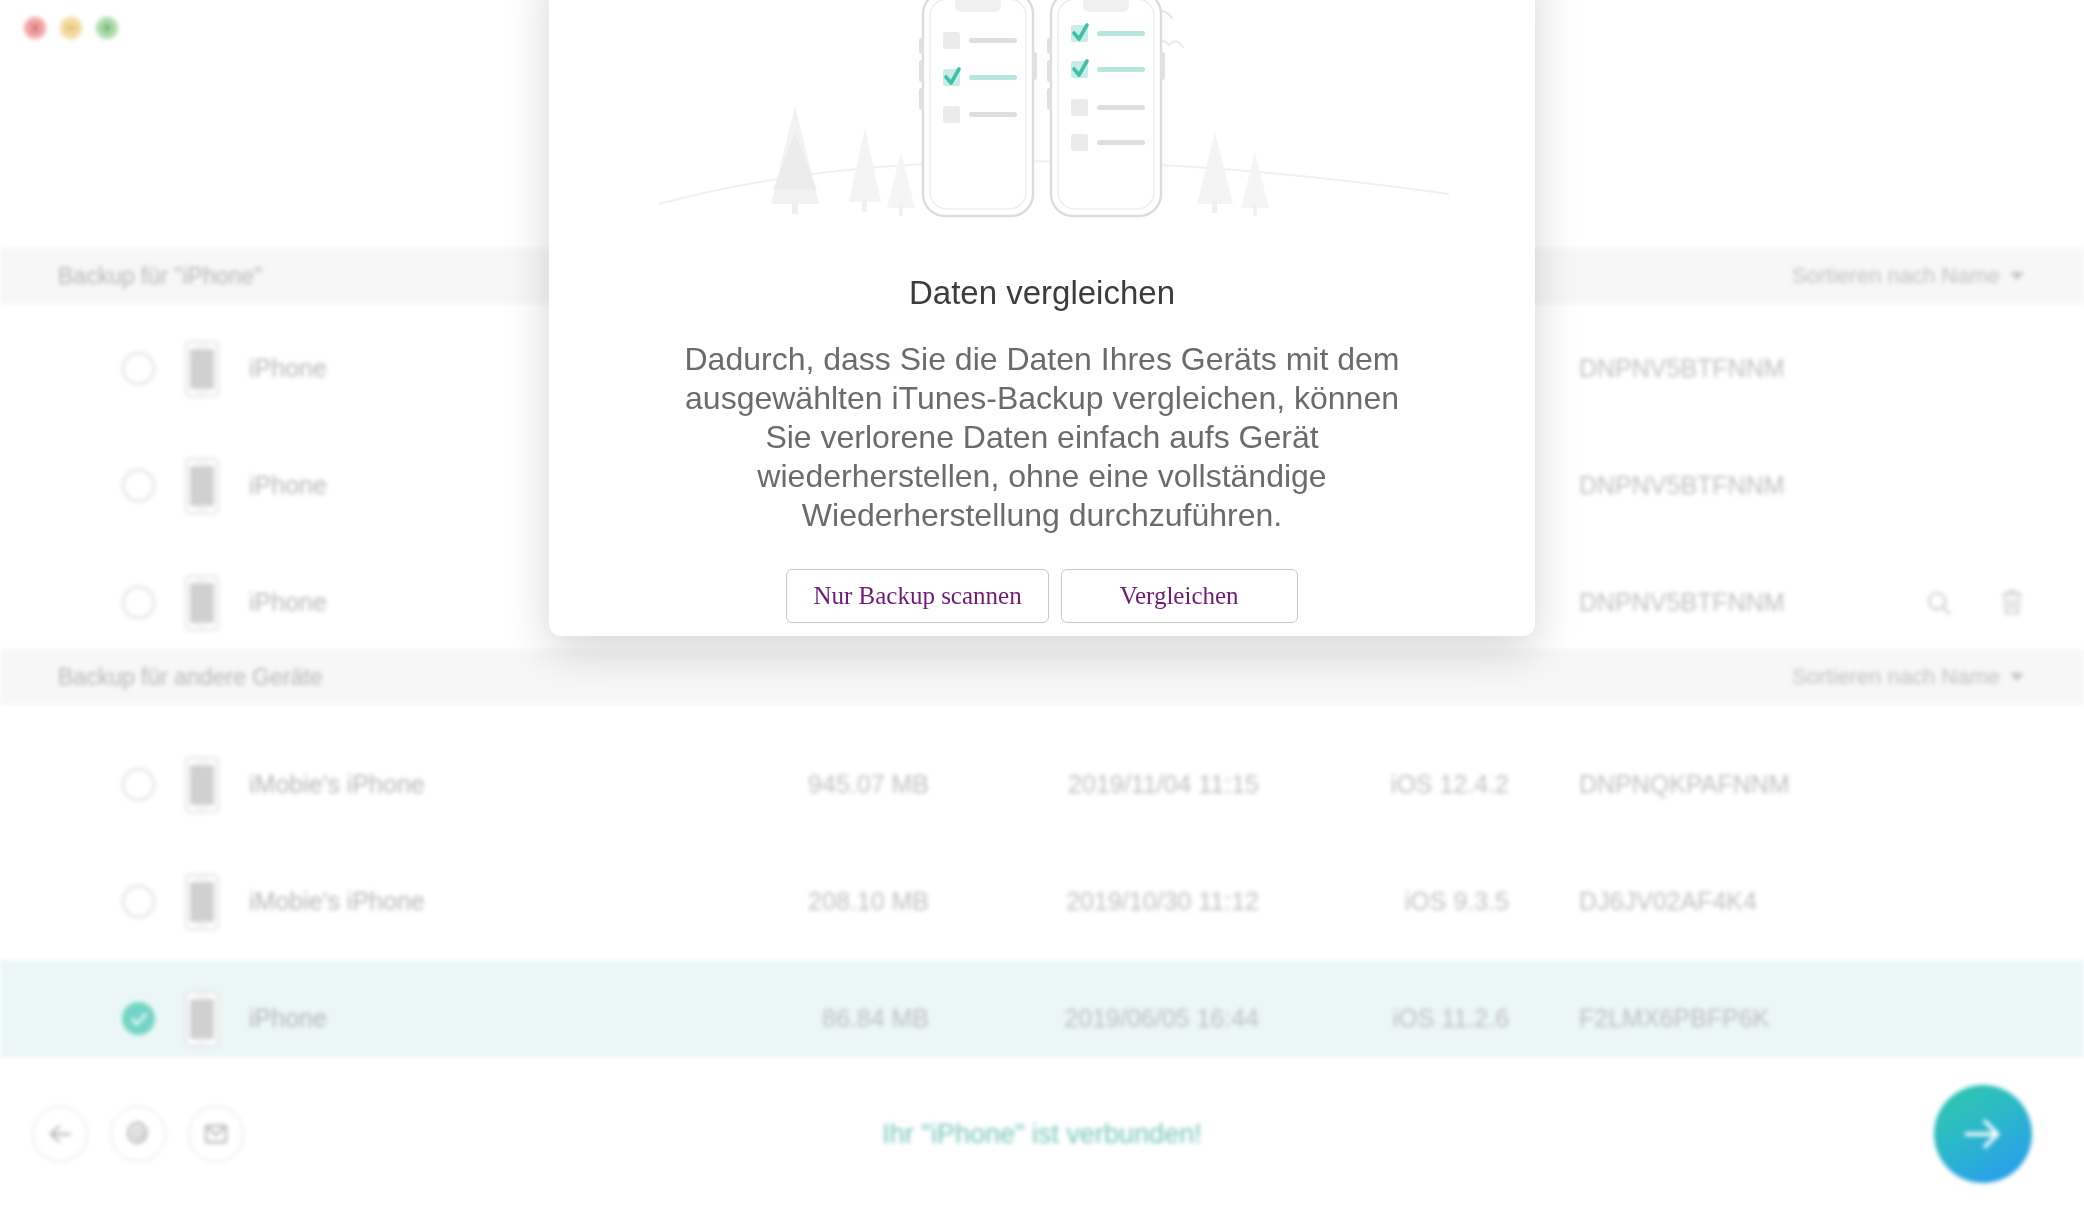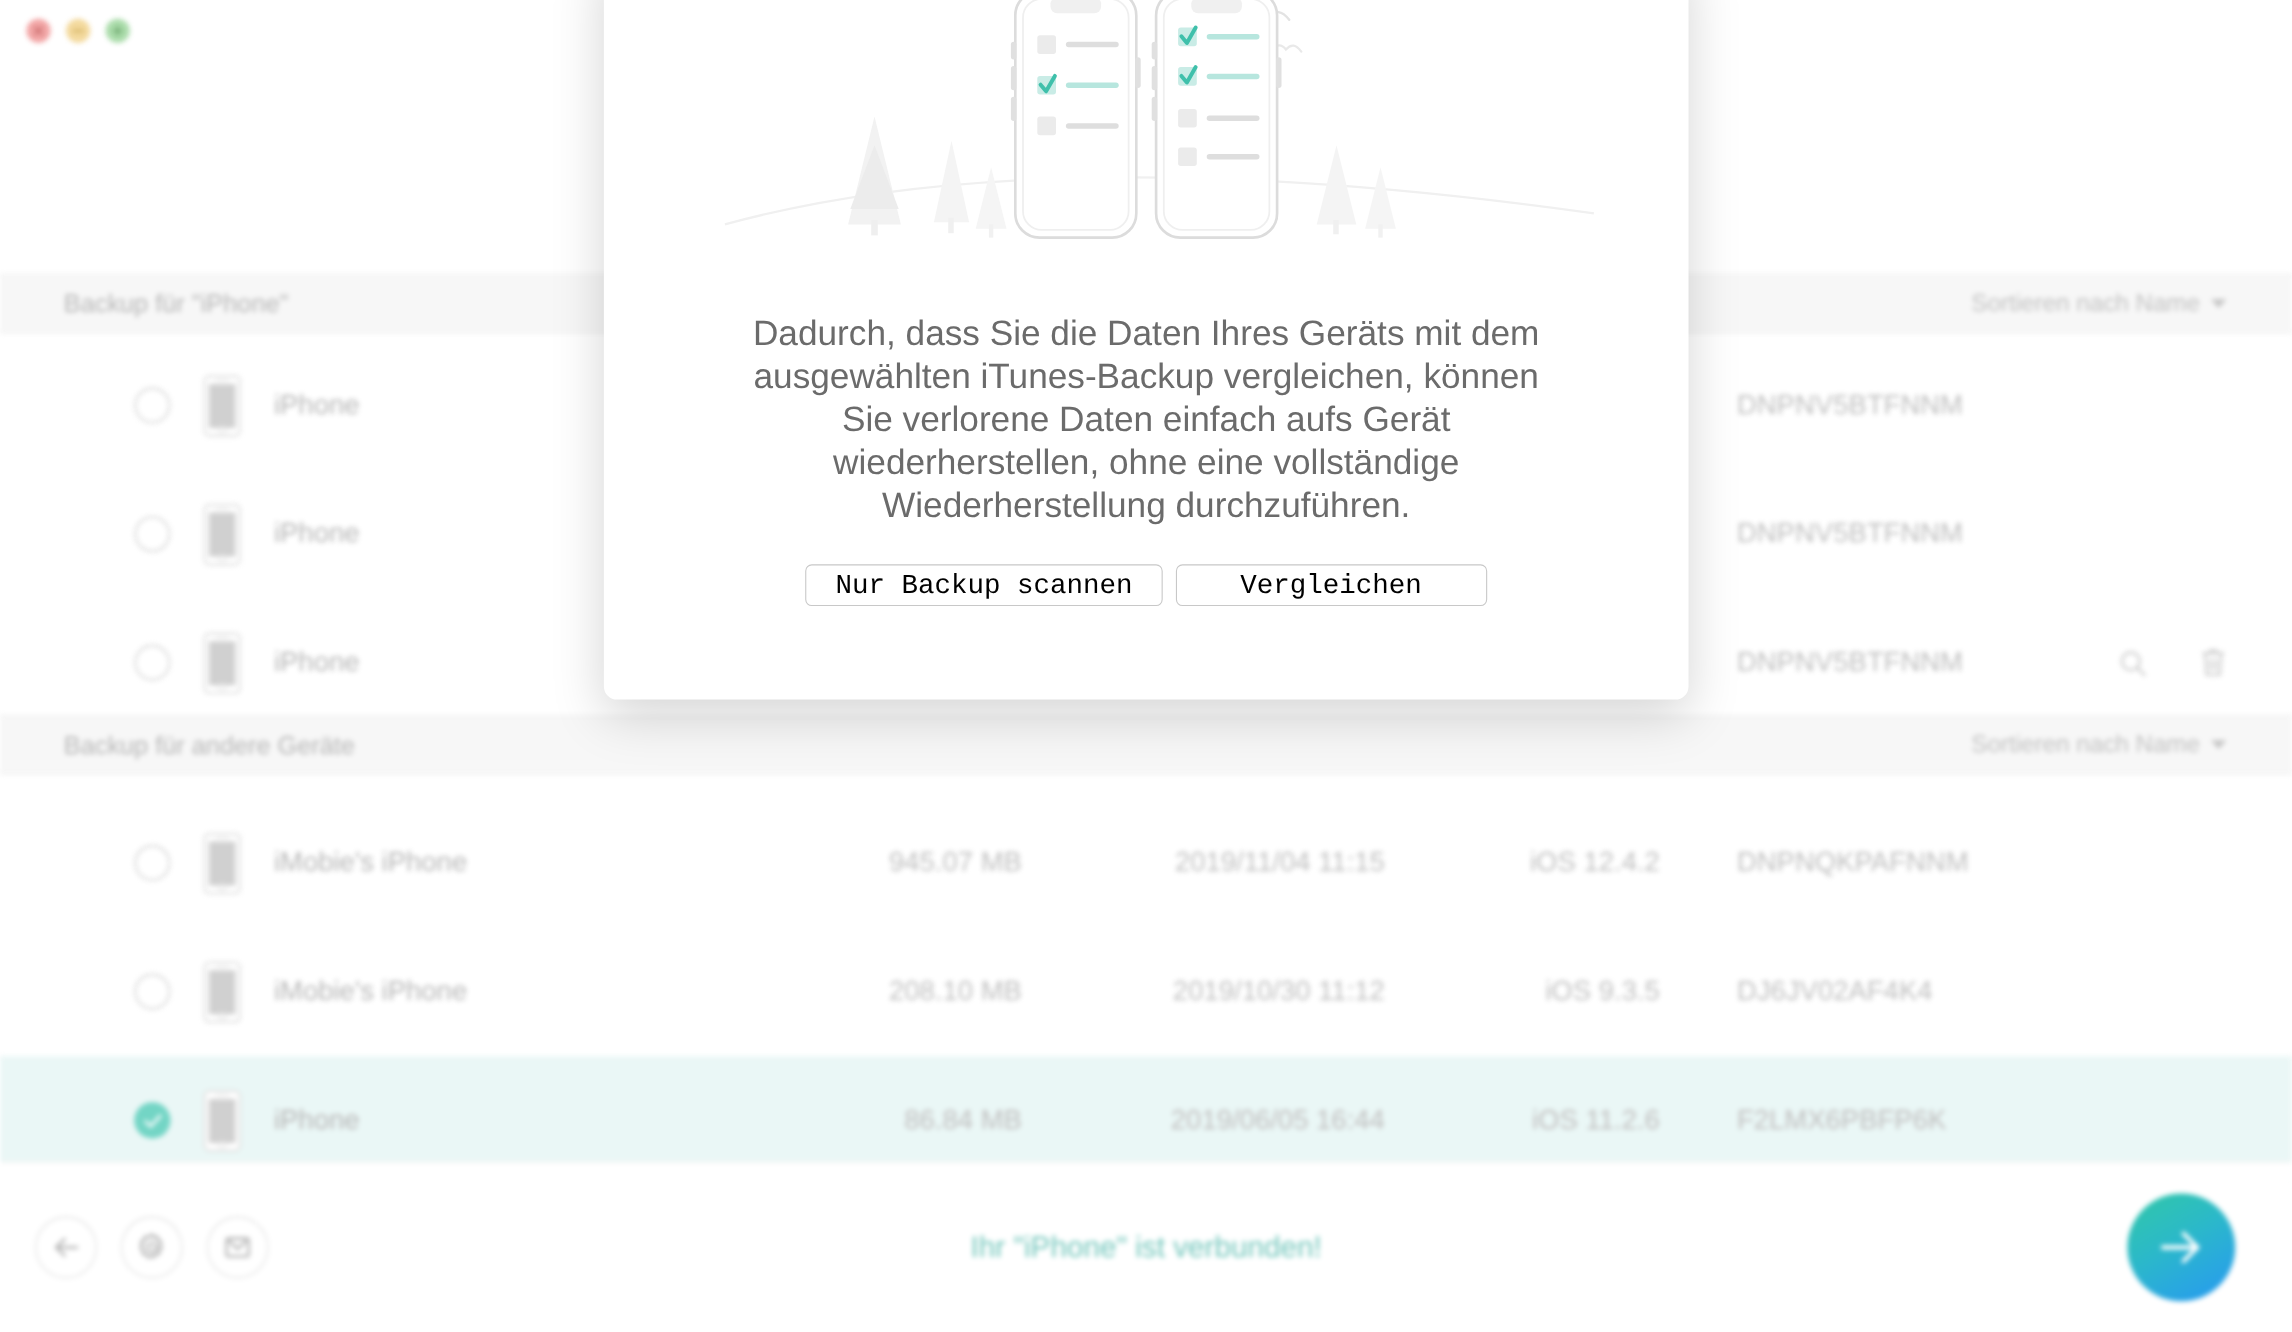--- a/index.html
+++ b/index.html
@@ -262,28 +262,28 @@
     line-height: 39px;
     color: #6b6b6b;
   }
   .modal-btns {
     margin-top: 34px;
     display: flex;
     justify-content: center;
     gap: 12px;
   }
   .mbtn {
-    height: 38px;
+    height: 54px;
     border: 1.4px solid #c8c8c8;
     border-radius: 6px;
     background: #fff;
     font-size: 25px;
-    color: #000000;
+    color: #701a75;
     padding: 0 26px;
-    font-family: Liberation Mono, monospace;
+    font-family: Liberation Serif, serif;
     cursor: pointer;
     display: flex;
     align-items: center;
     justify-content: center;
   }
 </style>
 </head>
 <body>
 
 <div id="app">
@@ -511,20 +511,21 @@
 
           <rect x="522" y="143" width="17" height="17" rx="2.5" fill="#ebebeb"></rect>
           <rect x="548" y="149" width="48" height="5" rx="2.5" fill="#dedede"></rect>
 
           <rect x="522" y="178" width="17" height="17" rx="2.5" fill="#ebebeb"></rect>
           <rect x="548" y="184" width="48" height="5" rx="2.5" fill="#dedede"></rect>
         </g>
       </svg>
     </div>
 
+    <div class="modal-title">Daten vergleichen</div>
 
     <div class="modal-body">Dadurch, dass Sie die Daten Ihres Geräts mit dem ausgewählten iTunes-Backup vergleichen, können Sie verlorene Daten einfach aufs Gerät wiederherstellen, ohne eine vollständige Wiederherstellung durchzuführen.</div>
 
     <div class="modal-btns">
       <button class="mbtn">Nur Backup scannen</button>
       <button class="mbtn" style="padding:16px 58px">Vergleichen</button>
     </div>
   </div>
 
 </div>

